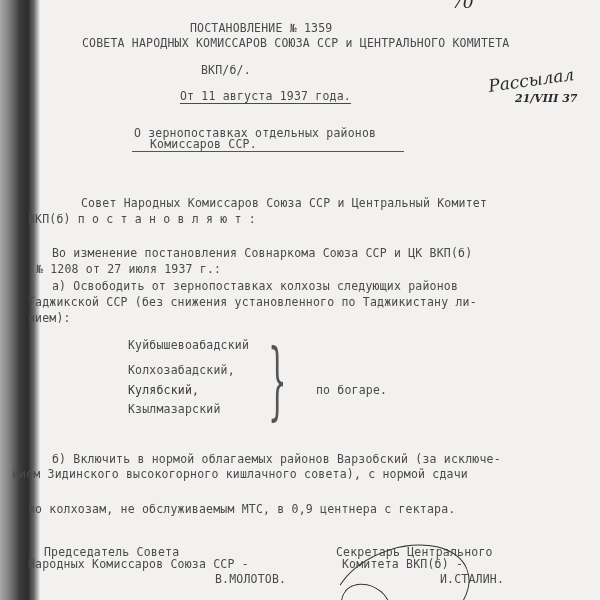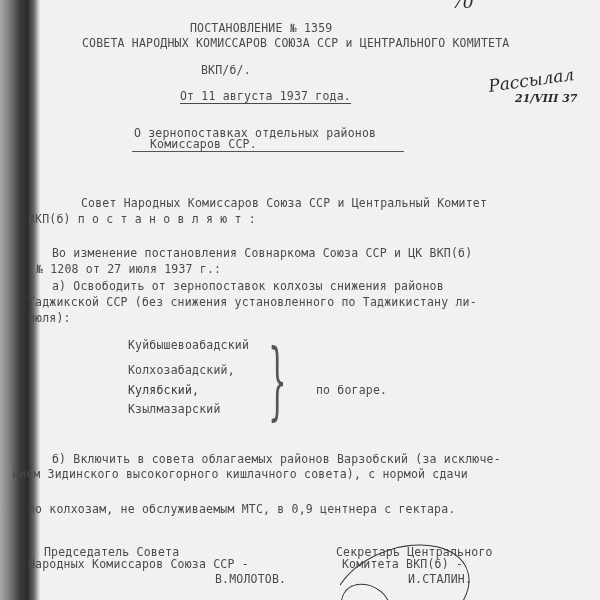--- a/index.html
+++ b/index.html
@@ -50,37 +50,37 @@
 <div class="t" style="left:134px; top:126px;">О зернопоставках отдельных районов</div>
 <div class="t" style="left:150px; top:137px;">Комиссаров ССР.</div>
 <div class="line" style="left:132px; top:151px; width:272px;"></div>
 
 <div class="t" style="left:61px; top:196px;margin-left:20px;">Совет Народных Комиссаров Союза ССР и Центральный Комитет</div>
 <div class="t" style="left:28px; top:212px;">ВКП(б) п о с т а н о в л я ю т :</div>
 
 <div class="t" style="left:52px; top:246px;">Во изменение постановления Совнаркома Союза ССР и ЦК ВКП(б)</div>
 <div class="t" style="left:28px; top:262px;margin-left:8px;">№ 1208 от 27 июля 1937 г.:</div>
 
-<div class="t" style="left:52px; top:279px;">а) Освободить от зернопоставок колхозы снижения районов</div>
+<div class="t" style="left:52px; top:279px;">а) Освободить от зернопоставках колхозы следующих районов</div>
 <div class="t" style="left:28px; top:295px;">Таджикской ССР (без снижения установленного по Таджикистану ли-</div>
-<div class="t" style="left:28px; top:311px;">июля):</div>
+<div class="t" style="left:28px; top:311px;">нием):</div>
 
 <div class="t" style="left:128px; top:338px;">Куйбышевоабадский</div>
 <div class="t" style="left:128px; top:363px;">Колхозабадский,</div>
 <div class="t" style="left:128px; top:383px; color:#3a3a3a;">Кулябский,</div>
 <div class="t" style="left:128px; top:402px;">Кзылмазарский</div>
 <div class="brace" style="left:268px; top:338px; font-size:84px; line-height:84px; transform:scaleX(0.35); transform-origin:left top;">}</div>
 <div class="t" style="left:316px; top:383px;">по богаре.</div>
 
-<div class="t" style="left:52px; top:452px;">б) Включить в совета облагаемых районов Варзобский (за исключе-</div>
+<div class="t" style="left:52px; top:452px;">б) Включить в нормой облагаемых районов Варзобский (за исключе-</div>
 <div class="t" style="left:12px; top:467px;">нием Зидинского высокогорного кишлачного совета), с нормой сдачи</div>
 <div class="t" style="left:28px; top:484px;margin-top:18px;">по колхозам, не обслуживаемым МТС, в 0,9 центнера с гектара.</div>
 
 <div class="t" style="left:44px; top:545px;">Председатель Совета</div>
 <div class="t" style="left:28px; top:557px;">Народных Комиссаров Союза ССР -</div>
 <div class="t" style="left:215px; top:572px;">В.МОЛОТОВ.</div>
 
 <div class="t" style="left:336px; top:545px;">Секретарь Центрального</div>
 <div class="t" style="left:342px; top:557px;">Комитета ВКП(б) -</div>
-<div class="t" style="left:408px; top:572px;">И.СТАЛИН.</div>
+<div class="t" style="left:440px; top:572px;">И.СТАЛИН.</div>
 
 <div class="sig-loop" style="left:330px; top:548px; width:140px; height:90px; transform:rotate(-20deg);"></div>
 <div class="sig-loop" style="left:345px; top:580px; width:40px; height:50px; transform:rotate(-60deg);"></div>
 
 </body></html>

